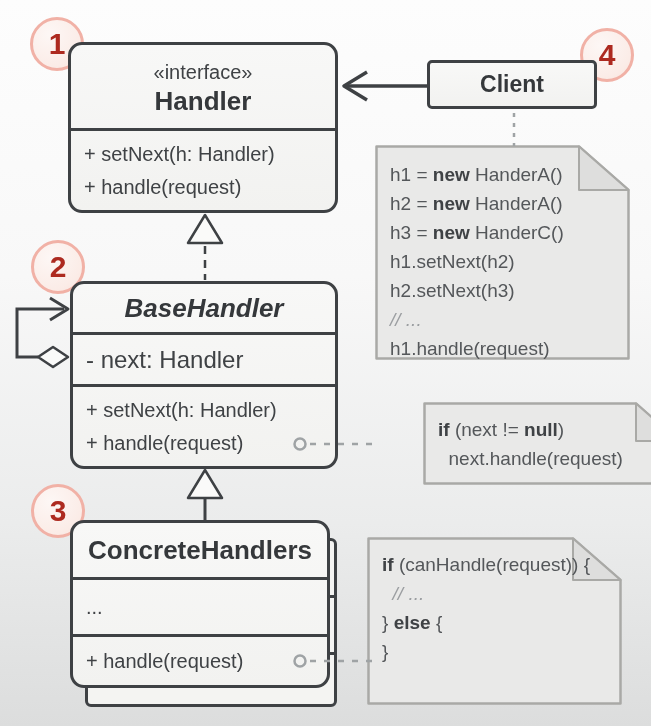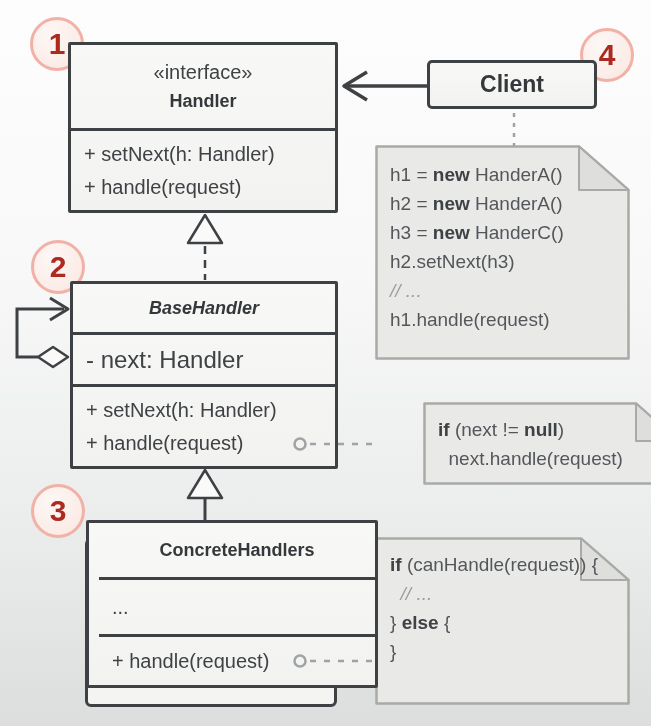--- a/index.html
+++ b/index.html
@@ -19,47 +19,47 @@
   }
   #badge-1{left:30px;top:17px}
   #badge-2{left:31px;top:240px}
   #badge-3{left:31px;top:484px}
   #badge-4{left:580px;top:28px}
 
   
   .uml-box{
     position:absolute; box-sizing:border-box; z-index:3;
     background:linear-gradient(180deg,#f8f8f7 0%,#f2f2f0 100%);
-    border:3px solid #3e4144; border-radius:2px;
+    border:3px solid #3e4144; border-radius:14px;
   }
   .compartment{box-sizing:border-box;}
   .compartment.sep{border-top:3px solid #3e4144;}
   .class-title{display:flex; flex-direction:column; justify-content:center; text-align:center;}
   .stereotype{font-size:20px; line-height:27px;}
-  .class-name{font-size:18px; font-weight:bold; line-height:31px; color:#35383b;}
+  .class-name{font-size:26px; font-weight:bold; line-height:31px; color:#35383b;}
   .members{font-size:20px; padding:8px 12px 0 13px;}
   .member{line-height:33px; white-space:pre;}
 
   #box-handler{left:68px; top:42px; width:270px; height:171px;}
   #box-handler .class-title{height:83px; padding-top:2px;}
   #box-handler .members{padding-top:7px;}
 
   #box-client{
     left:427px; top:60px; width:170px; height:49px; border-radius:5px;
     display:flex; align-items:center; justify-content:center;
     font-size:23px; font-weight:bold; color:#35383b; z-index:3;
   }
 
   #box-base{left:70px; top:281px; width:268px; height:188px;}
   #box-base .class-title{height:48px;}
   #box-base .class-name{font-style:italic;}
   #box-base .attrs{height:52px; display:flex; align-items:center; padding-left:13px; font-size:24px;}
   #box-base .members{padding-top:7px;}
 
-  #box-concrete{left:86px; top:520px; width:292px; height:168px;padding-left:10px;}
+  #box-concrete{left:70px; top:520px; width:260px; height:168px;}
   #box-concrete .class-title{height:54px;}
   #box-concrete .attrs{height:57px; display:flex; align-items:center; padding-left:13px; font-size:20px;}
   #box-concrete .members{padding-top:0; display:flex; align-items:center; height:51px;}
   #box-concrete .member{line-height:normal;}
 
   
   #card-behind{
     position:absolute; left:85px; top:538px; width:252px; height:169px;
     box-sizing:border-box; background:#f4f4f2; border:3px solid #3e4144;
     border-radius:6px; z-index:2;
@@ -74,21 +74,21 @@
   .note svg{position:absolute; left:0; top:0;}
   .note .note-body{position:relative;}
   .code-line{white-space:pre; line-height:29px;}
   .code-line .k{font-weight:bold; color:#3f4245;}
   .code-line .cm{color:#9b9ea1; font-style:italic;}
 
   #note-client-code{left:375px; top:145px; width:255px; height:215px;}
   #note-client-code .note-body{padding:15px 0 0 15px;}
   #note-base-code{left:375px; top:402px; width:257px; height:83px;margin-left:48px;}
   #note-base-code .note-body{padding:13px 0 0 15px;}
-  #note-concrete-code{left:375px; top:537px; width:255px; height:168px;}
+  #note-concrete-code{left:367px; top:537px; width:255px; height:168px;}
   #note-concrete-code .note-body{padding:13px 0 0 15px;}
 
   #overlay{position:absolute; left:0; top:0; z-index:6; pointer-events:none;}
 </style>
 </head>
 <body>
 
 <div id="stage">
 
   <div class="badge" id="badge-1">
@@ -152,20 +152,21 @@
 
   <div class="note" id="note-client-code">
     <svg width="255" height="215" viewBox="0 0 255 215">
       <polygon points="1.5,1.5 204,1.5 253.5,45 253.5,213.5 1.5,213.5" fill="#e9e9e8" stroke="#a9a9a6" stroke-width="2.5" stroke-linejoin="round"></polygon>
       <polygon points="204,1.5 204,45 253.5,45" fill="#dedeDD" stroke="#a9a9a6" stroke-width="2" stroke-linejoin="round"></polygon>
     </svg>
     <div class="note-body">
         <div class="code-line"><span class="c">h1 = </span><span class="k">new</span><span class="c"> HanderA()</span></div>
         <div class="code-line"><span class="c">h2 = </span><span class="k">new</span><span class="c"> HanderA()</span></div>
         <div class="code-line"><span class="c">h3 = </span><span class="k">new</span><span class="c"> HanderC()</span></div>
+        <div class="code-line"><span class="c">h1.setNext(h2)</span></div>
         <div class="code-line"><span class="c">h2.setNext(h3)</span></div>
         <div class="code-line"><span class="cm">// ...</span></div>
         <div class="code-line"><span class="c">h1.handle(request)</span></div>
       </div>
   </div>
 
   <div class="note" id="note-base-code">
     <svg width="257" height="83" viewBox="0 0 257 83">
       <polygon points="1.5,1.5 213,1.5 255.5,39 255.5,81.5 1.5,81.5" fill="#e9e9e8" stroke="#a9a9a6" stroke-width="2.5" stroke-linejoin="round"></polygon>
       <polygon points="213,1.5 213,39 255.5,39" fill="#dedeDD" stroke="#a9a9a6" stroke-width="2" stroke-linejoin="round"></polygon>

